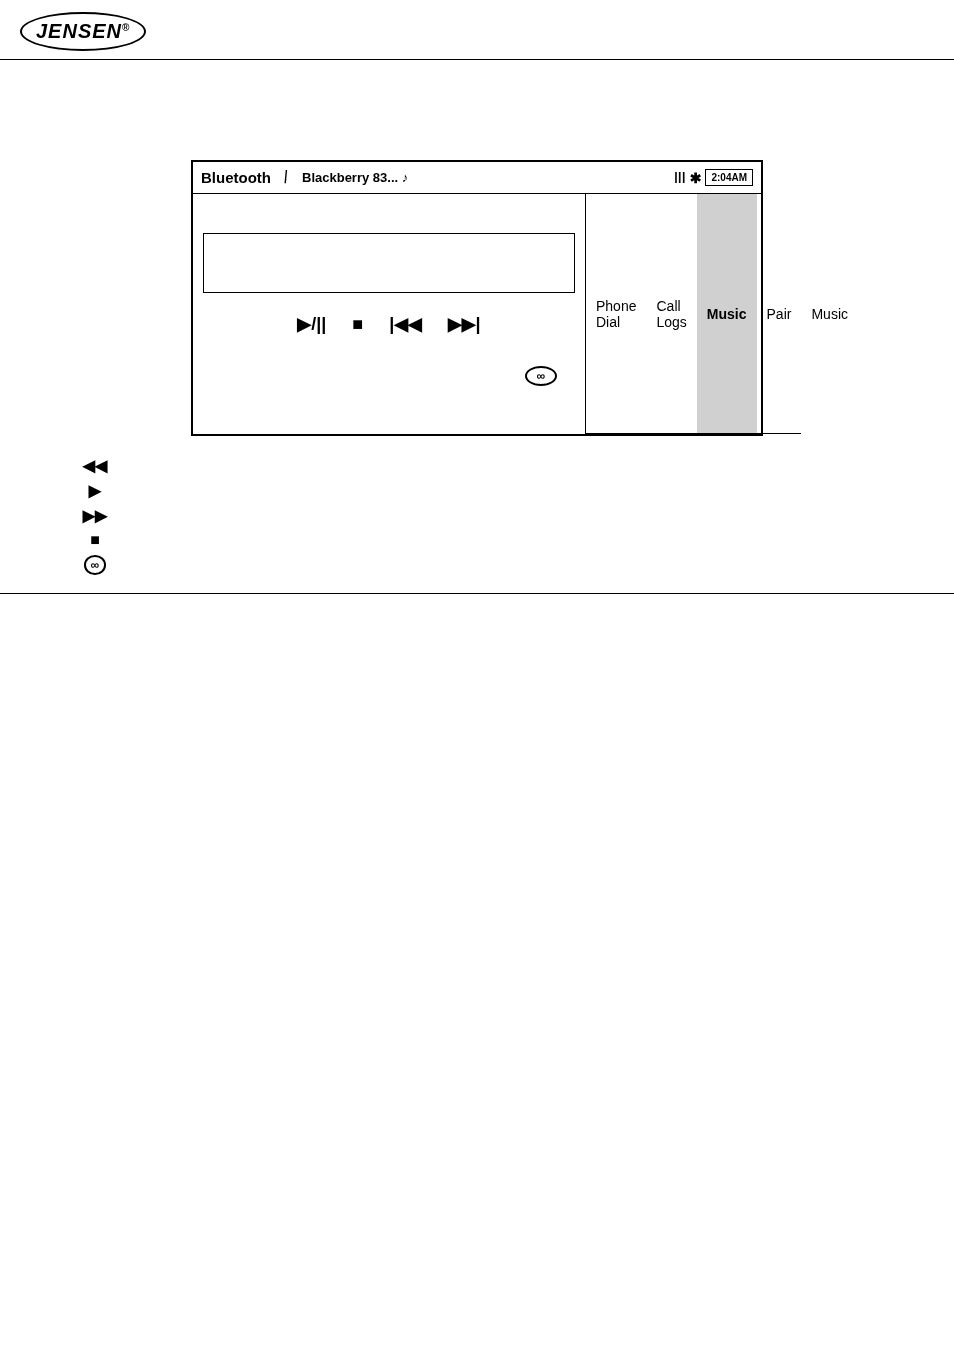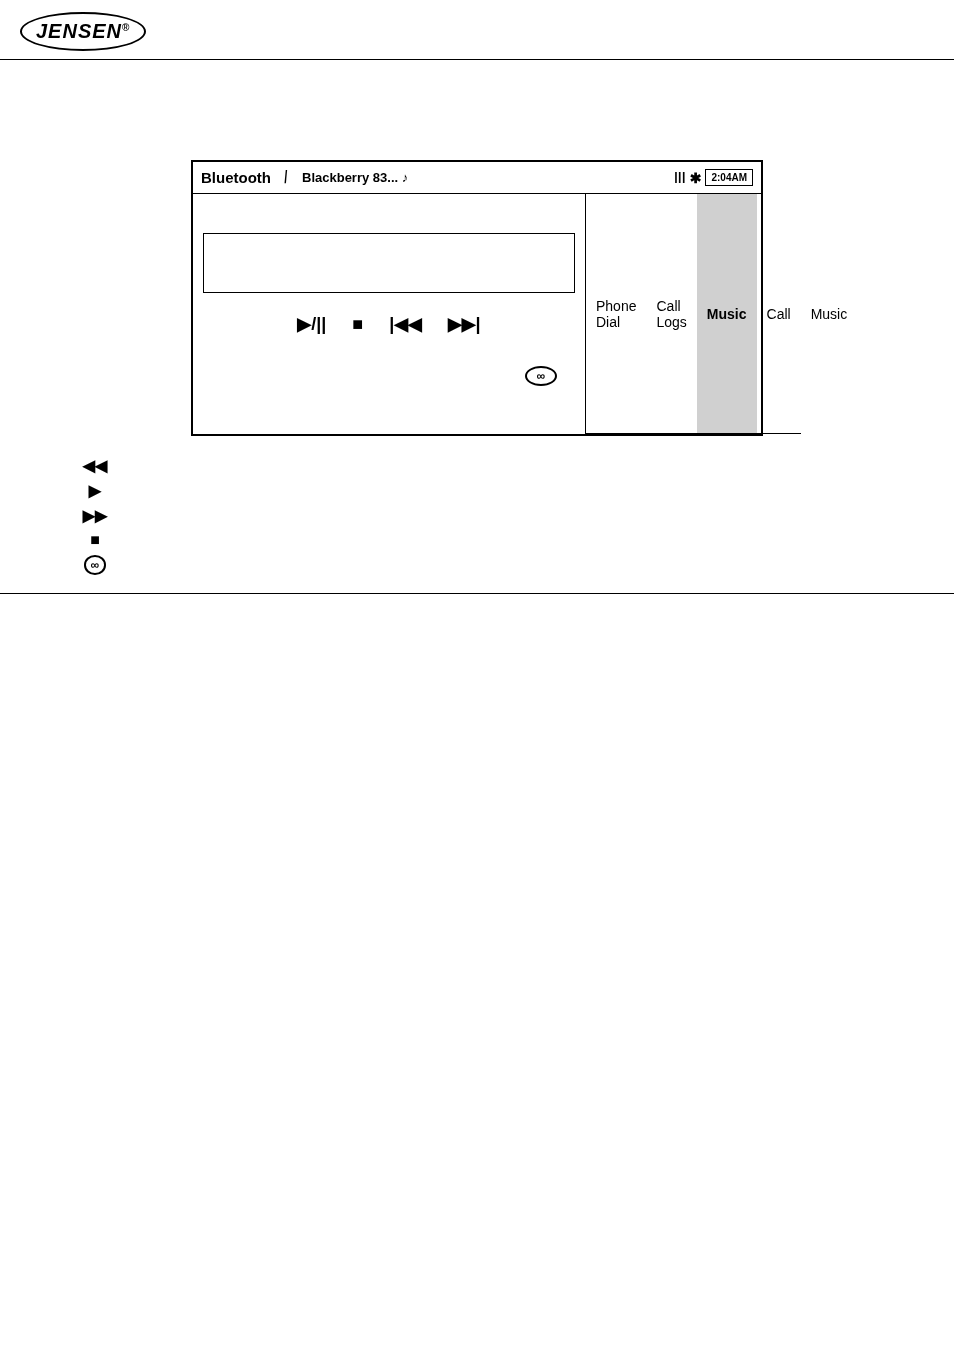--- a/index.html
+++ b/index.html
@@ -295,21 +295,21 @@
         <div class="menu-item">
           <span class="menu-item-label">Phone Dial</span>
         </div>
         <div class="menu-item">
           <span class="menu-item-label">Call Logs</span>
         </div>
         <div class="menu-item active">
           <span class="menu-item-label">Music</span>
         </div>
         <div class="menu-item">
-          <span class="menu-item-label">Call</span>
+          <span class="menu-item-label">Pair</span>
         </div>
         <div class="menu-item">
           <span class="menu-item-label">Music</span>
         </div>
       </div>
 
     </div>
   </div>
 
   <div class="legend-section">

